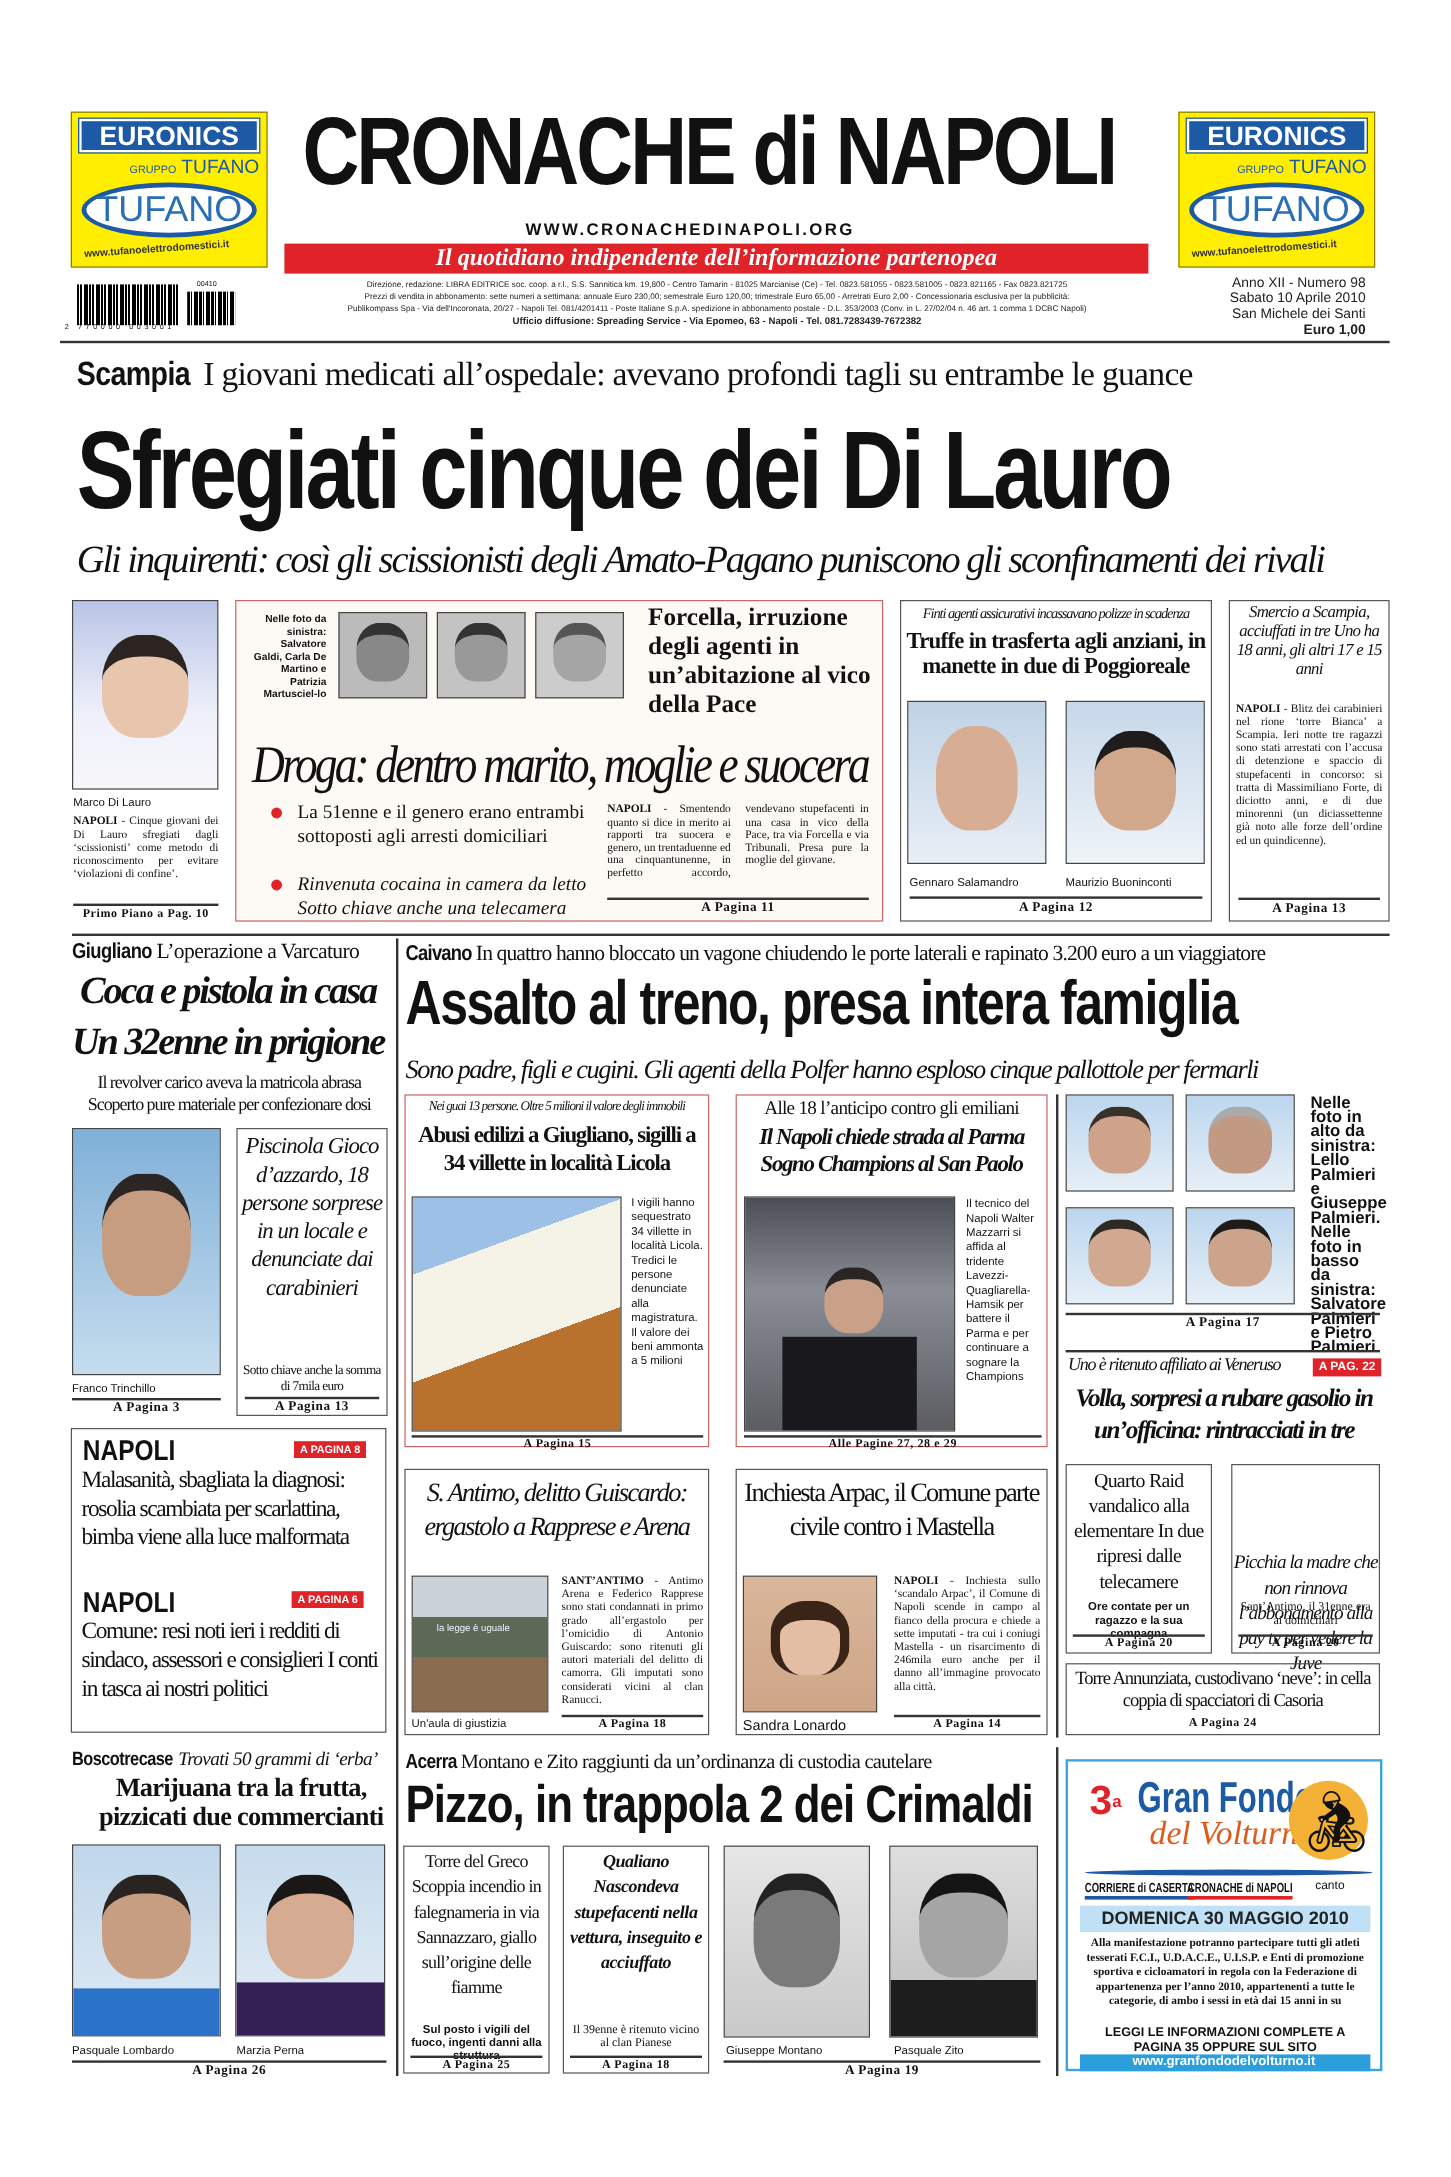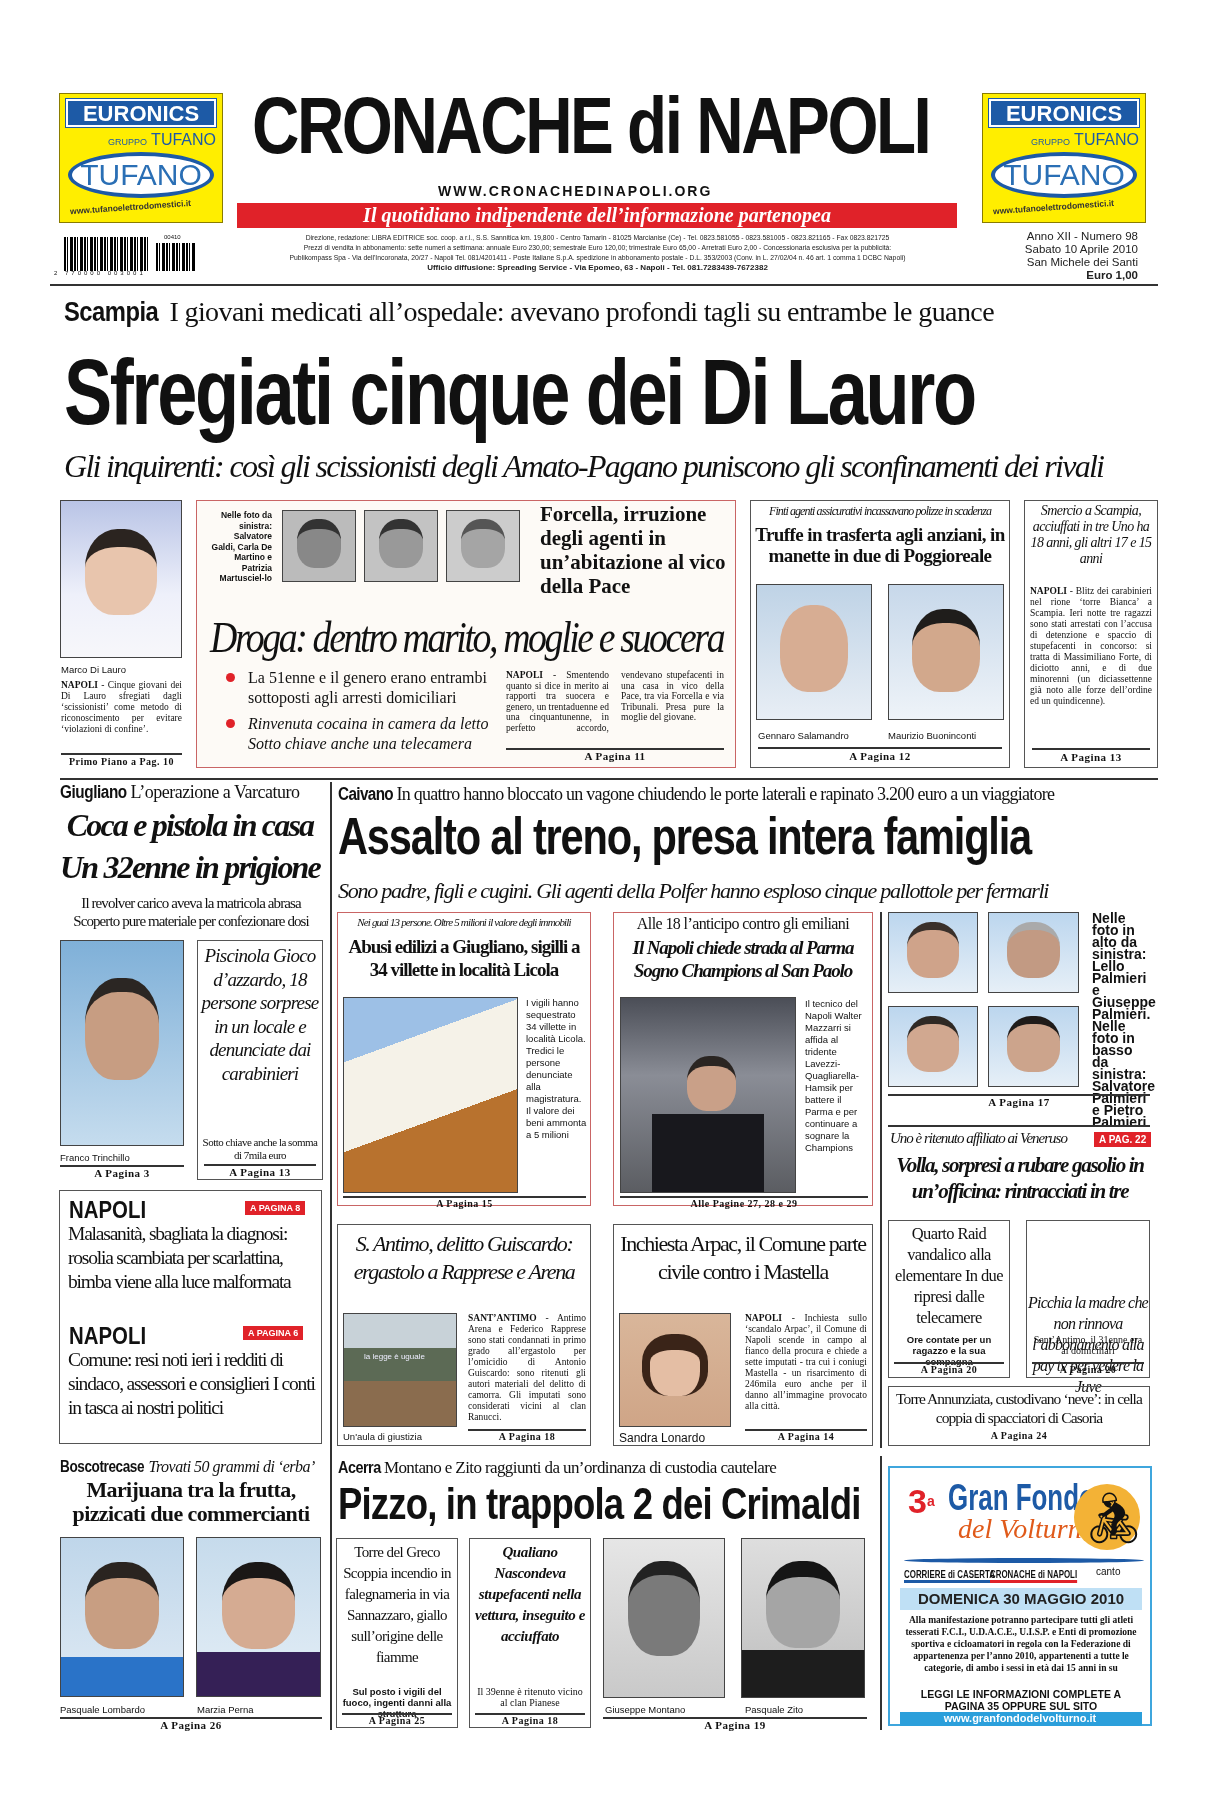--- a/index.html
+++ b/index.html
@@ -99,21 +99,21 @@
   </div>
 <div class="photo" style="left:364px;top:510px;width:74px;height:72px;background:#c3c3c3">
     <div class="face" style="background:#999;border-top:10px solid #333"></div>
   </div>
 <div class="photo" style="left:446px;top:510px;width:74px;height:72px;background:#ccc">
     <div class="face" style="background:#a5a5a5;border-top:10px solid #555"></div>
   </div>
 <div class="abs" style="left:540px;top:502px;width:190px;font-weight:bold;font-size:21px;line-height:24px">Forcella, irruzione degli agenti in un’abitazione al vico della Pace</div>
 <div class="abs ital" style="left:210px;top:612px;font-size:44px;letter-spacing:-2.8px;white-space:nowrap;transform:scaleX(0.86);transform-origin:left top">Droga: dentro marito, moglie e suocera</div>
 <div class="abs" style="left:222px;top:668px;width:290px;font-size:16px;line-height:20px">
-  <div style="position:relative;padding-left:26px;margin-bottom:6px">
+  <div style="position:relative;padding-left:26px;margin-bottom:20px">
     <span style="position:absolute;left:4px;top:5px;width:9px;height:9px;border-radius:50%;background:#e02229"></span>
     <span>La 51enne e il genero erano entrambi sottoposti agli arresti domiciliari</span>
   </div>
   <div style="position:relative;padding-left:26px;font-style:italic">
     <span style="position:absolute;left:4px;top:5px;width:9px;height:9px;border-radius:50%;background:#e02229"></span>
     <span>Rinvenuta cocaina in camera da letto Sotto chiave anche una telecamera</span>
   </div>
 </div>
 <div class="body-txt" style="left:506px;top:670px;width:218px;font-size:9.5px;line-height:10.5px;column-count:2;column-gap:12px">
   <b>NAPOLI</b><span> - Smentendo quanto si dice in merito ai rapporti tra suocera e genero, un trentaduenne ed una cinquantunenne, in perfetto accordo, vendevano stupefacenti in una casa in vico della Pace, tra via Forcella e via Tribunali. Presa pure la moglie del giovane.</span>
@@ -169,21 +169,21 @@
 <div class="badge" style="left:245px;top:1201px;font-size:9px">A PAGINA 8</div>
 <div class="abs" style="left:68px;top:1222px;width:250px;font-size:19.5px;line-height:24px;letter-spacing:-1.2px">Malasanità, sbagliata la diagnosi: rosolia scambiata per scarlattina, bimba viene alla luce malformata</div>
 <div class="abs cond" style="left:69px;top:1322px;font-size:24px;transform:scaleX(0.85)">NAPOLI</div>
 <div class="badge" style="left:243px;top:1326px;font-size:9px">A PAGINA 6</div>
 <div class="abs" style="left:68px;top:1348px;width:252px;font-size:19.5px;line-height:24px;letter-spacing:-1.2px">Comune: resi noti ieri i redditi di sindaco, assessori e consiglieri I conti in tasca ai nostri politici</div>
 
 <div class="abs" style="left:60px;top:1458px;font-size:16px;white-space:nowrap;letter-spacing:-0.5px">
   <span class="cond" style="display:inline-block;font-size:16px;transform:scaleX(0.85);margin-right:-14px">Boscotrecase</span>
   <span class="ital">Trovati 50 grammi di ‘erba’</span>
 </div>
-<div class="abs center" style="left:58px;top:1478px;width:266px;font-weight:bold;font-size:22px;line-height:24px;letter-spacing:-0.6px">Marijuana tra la frutta, pizzicati due commercianti</div>
+<div class="abs center" style="left:68px;top:1478px;width:266px;font-weight:bold;font-size:22px;line-height:24px;letter-spacing:-0.6px">Marijuana tra la frutta, pizzicati due commercianti</div>
 <div class="photo" style="left:60px;top:1537px;width:124px;height:160px;background:linear-gradient(#bfd6ea,#dfeaf4)">
     <div class="face" style="background:#c89e82;top:15%;height:55%;border-top:16px solid #2a2420"></div>
     <div style="position:absolute;left:0;bottom:0;width:100%;height:25%;background:#2a73c8"></div>
   </div>
 <div class="photo" style="left:196px;top:1537px;width:125px;height:160px;background:linear-gradient(#c6dbec,#e4eef6)">
     <div class="face" style="background:#d5ab92;top:15%;height:55%;border-top:16px solid #1a1716"></div>
     <div style="position:absolute;left:0;bottom:0;width:100%;height:28%;background:#352056"></div>
   </div>
 <div class="cap" style="left:60px;top:1704px;font-size:9.5px">Pasquale Lombardo</div>
 <div class="cap" style="left:197px;top:1704px;font-size:9.5px">Marzia Perna</div>

